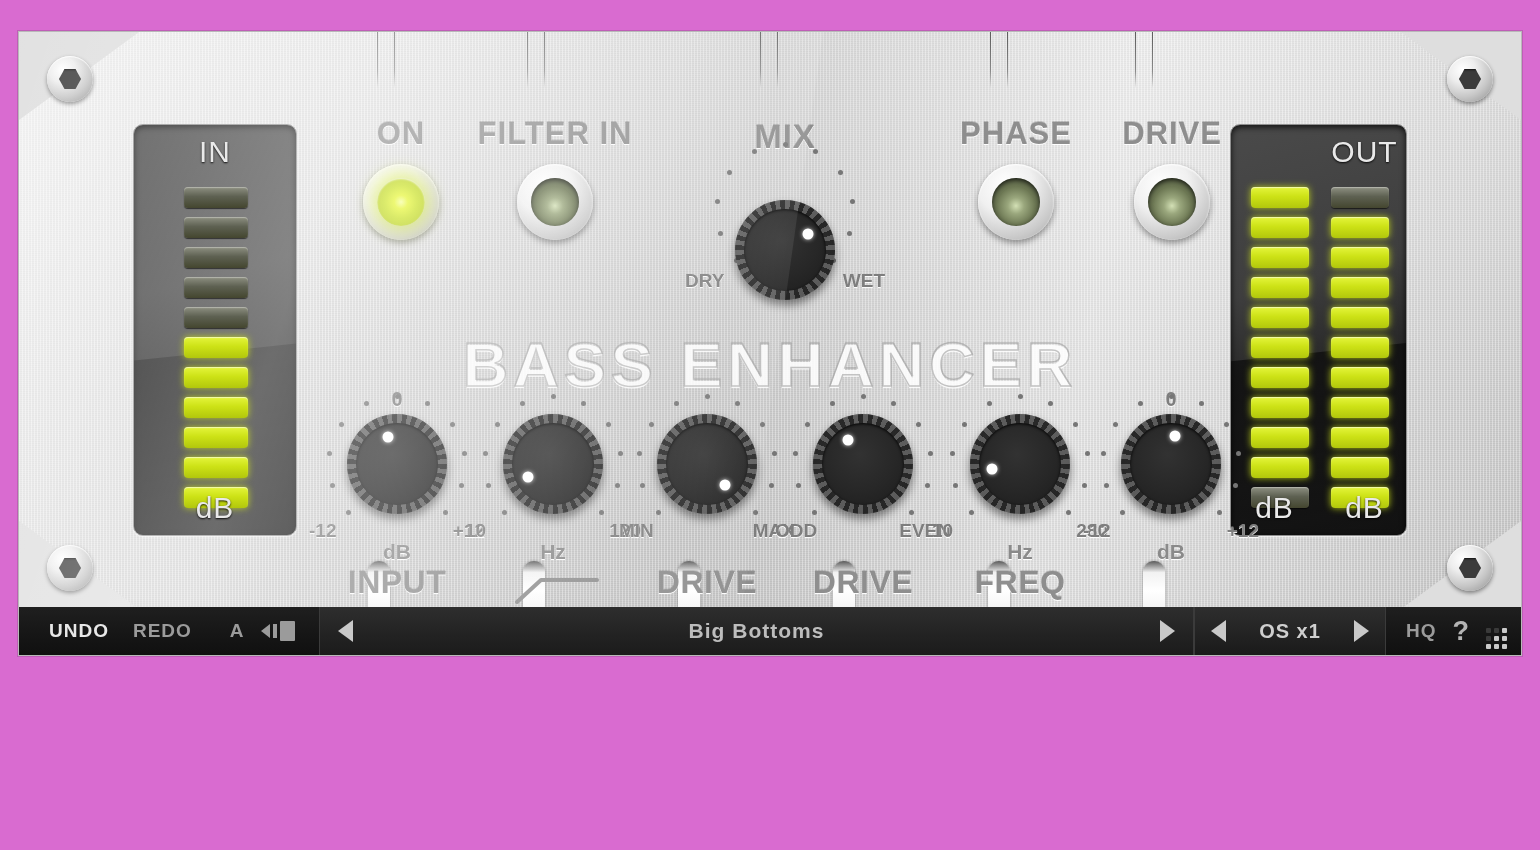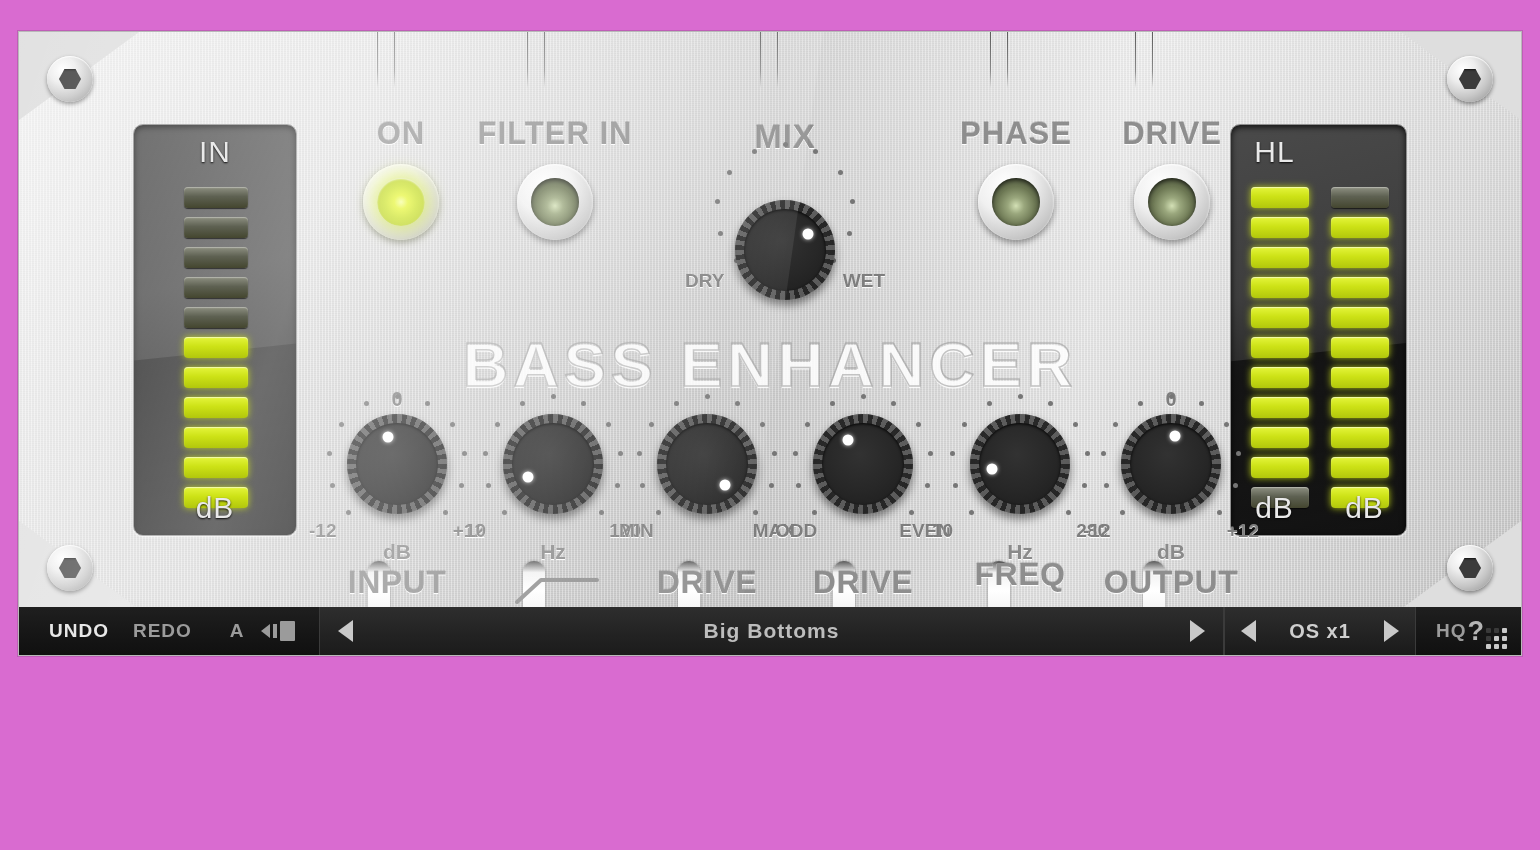--- a/index.html
+++ b/index.html
@@ -270,21 +270,21 @@
     flex: 1.55; display:flex; align-items:center; gap:18px; padding-left:26px;
     background: linear-gradient(180deg, #282828 0%, #1f1f1f 60%, #181818 100%);
     height:100%;
   }
   .bb-os {
     width: 190px; display:flex; align-items:center; justify-content:space-between;
     padding: 0 16px; height:100%;
     background: linear-gradient(180deg, #2e2e2e 0%, #232323 55%, #1a1a1a 100%);
   }
   .bb-os .osval { color:#cfcfcf; font-size:20px; }
-  .bb-right { display:flex; align-items:center; gap:1px; padding: 0 14px 0 20px; height:100%; }
+  .bb-right { display:flex; align-items:center; gap:16px; padding: 0 14px 0 20px; height:100%; }
   .qmark { color:#b5b5b5; font-size:27px; font-weight:bold; cursor:pointer; }
   .grip { display:grid; grid-template-columns: repeat(3, 5px); gap:3px; align-self:flex-end; margin-bottom:6px; }
   .grip span { width:5px; height:5px; background:#c9c9c9; border-radius:1px; }
   .grip span.dim { background:#3a3a3a; }
   .copy-icon { display:flex; align-items:center; gap:3px; }
   .copy-icon .ar { width:0;height:0;border-top:7px solid transparent;border-bottom:7px solid transparent;border-right:9px solid #9b9b9b; }
   .copy-icon .bar { width:4px; height:14px; background:#9b9b9b; }
   .copy-icon .pg { width:15px; height:20px; background:#9b9b9b; border-radius:1px; }
   .hp-icon { position:absolute; pointer-events:none; }
 </style>
@@ -361,21 +361,21 @@
           <div class="led on" style="width: 64px; height: 21px;"></div>
           <div class="led on" style="width: 64px; height: 21px;"></div>
           <div class="led on" style="width: 64px; height: 21px;"></div>
           <div class="led on" style="width: 64px; height: 21px;"></div>
           <div class="led on" style="width: 64px; height: 21px;"></div>
         </div>
       <div class="meter-label" style="bottom:10px; font-size:30px;">dB</div>
     </div>
 
     <div class="meter-box" style="right:114px; top:92px; width:177px; height:412px;">
-      <div class="meter-label" style="top:10px; left:-44px; font-size:30px;">HL</div>
+      <div class="meter-label" style="top:10px; left:46px; font-size:30px;">OUT</div>
       <div class="led-col" id="hl-leds" style="left:20px; top:62px; width:58px;">
           <div class="led on" style="width: 58px; height: 21px;"></div>
           <div class="led on" style="width: 58px; height: 21px;"></div>
           <div class="led on" style="width: 58px; height: 21px;"></div>
           <div class="led on" style="width: 58px; height: 21px;"></div>
           <div class="led on" style="width: 58px; height: 21px;"></div>
           <div class="led on" style="width: 58px; height: 21px;"></div>
           <div class="led on" style="width: 58px; height: 21px;"></div>
           <div class="led on" style="width: 58px; height: 21px;"></div>
           <div class="led on" style="width: 58px; height: 21px;"></div>
@@ -593,21 +593,21 @@
         <div class="knob-face" style="inset:9px;"></div>
         <div class="pointer">
             <div class="dot" style="left: -27.5746px; top: 4.86215px;"></div>
           </div>
       </div>
       <div class="range-row" style="top:128px;">
         <span>10</span>
         <span>280</span>
       </div>
       <div class="unit" style="top:148px;">Hz</div>
-      <div class="knob-name" style="top:164px;">FREQ</div>
+      <div class="knob-name" style="top:172px;">FREQ</div>
     </div>
 
     <div class="knob-unit" style="left:1064px; top:360px; width:176px;">
       <div class="knob-top-val" style="top:-4px;">0</div>
       <div class="ticks" id="tk-5" style="left:0; top:22px; width:176px; height:130px;">
           <div class="t" style="left: 37.4167px; top: 95.5833px; transform: none;"></div>
           <div class="t" style="left: 20.8282px; top: 68.5132px; transform: none;"></div>
           <div class="t" style="left: 18.3372px; top: 36.8625px; transform: none;"></div>
           <div class="t" style="left: 30.4868px; top: 7.5306px; transform: none;"></div>
           <div class="t" style="left: 54.6286px; top: -13.0884px; transform: none;"></div>
@@ -623,21 +623,20 @@
         <div class="knob-face" style="inset:9px;"></div>
         <div class="pointer">
             <div class="dot" style="left: 3.89685px; top: -27.7275px;"></div>
           </div>
       </div>
       <div class="range-row" style="top:128px;">
         <span>-12</span>
         <span>+12</span>
       </div>
       <div class="unit" style="top:148px;">dB</div>
-      <div class="knob-name" style="top:172px;">OUTPUT</div>
     </div>
 
   </div>
 
   <div id="bottombar">
     <div class="bb-sec" style="width:300px;">
       <div class="bb-item bright" style="margin-left:18px;">UNDO</div>
       <div class="bb-item">REDO</div>
       <div class="bb-item" style="margin-left:14px;">A</div>
       <div class="copy-icon" style="margin-left:4px;">

